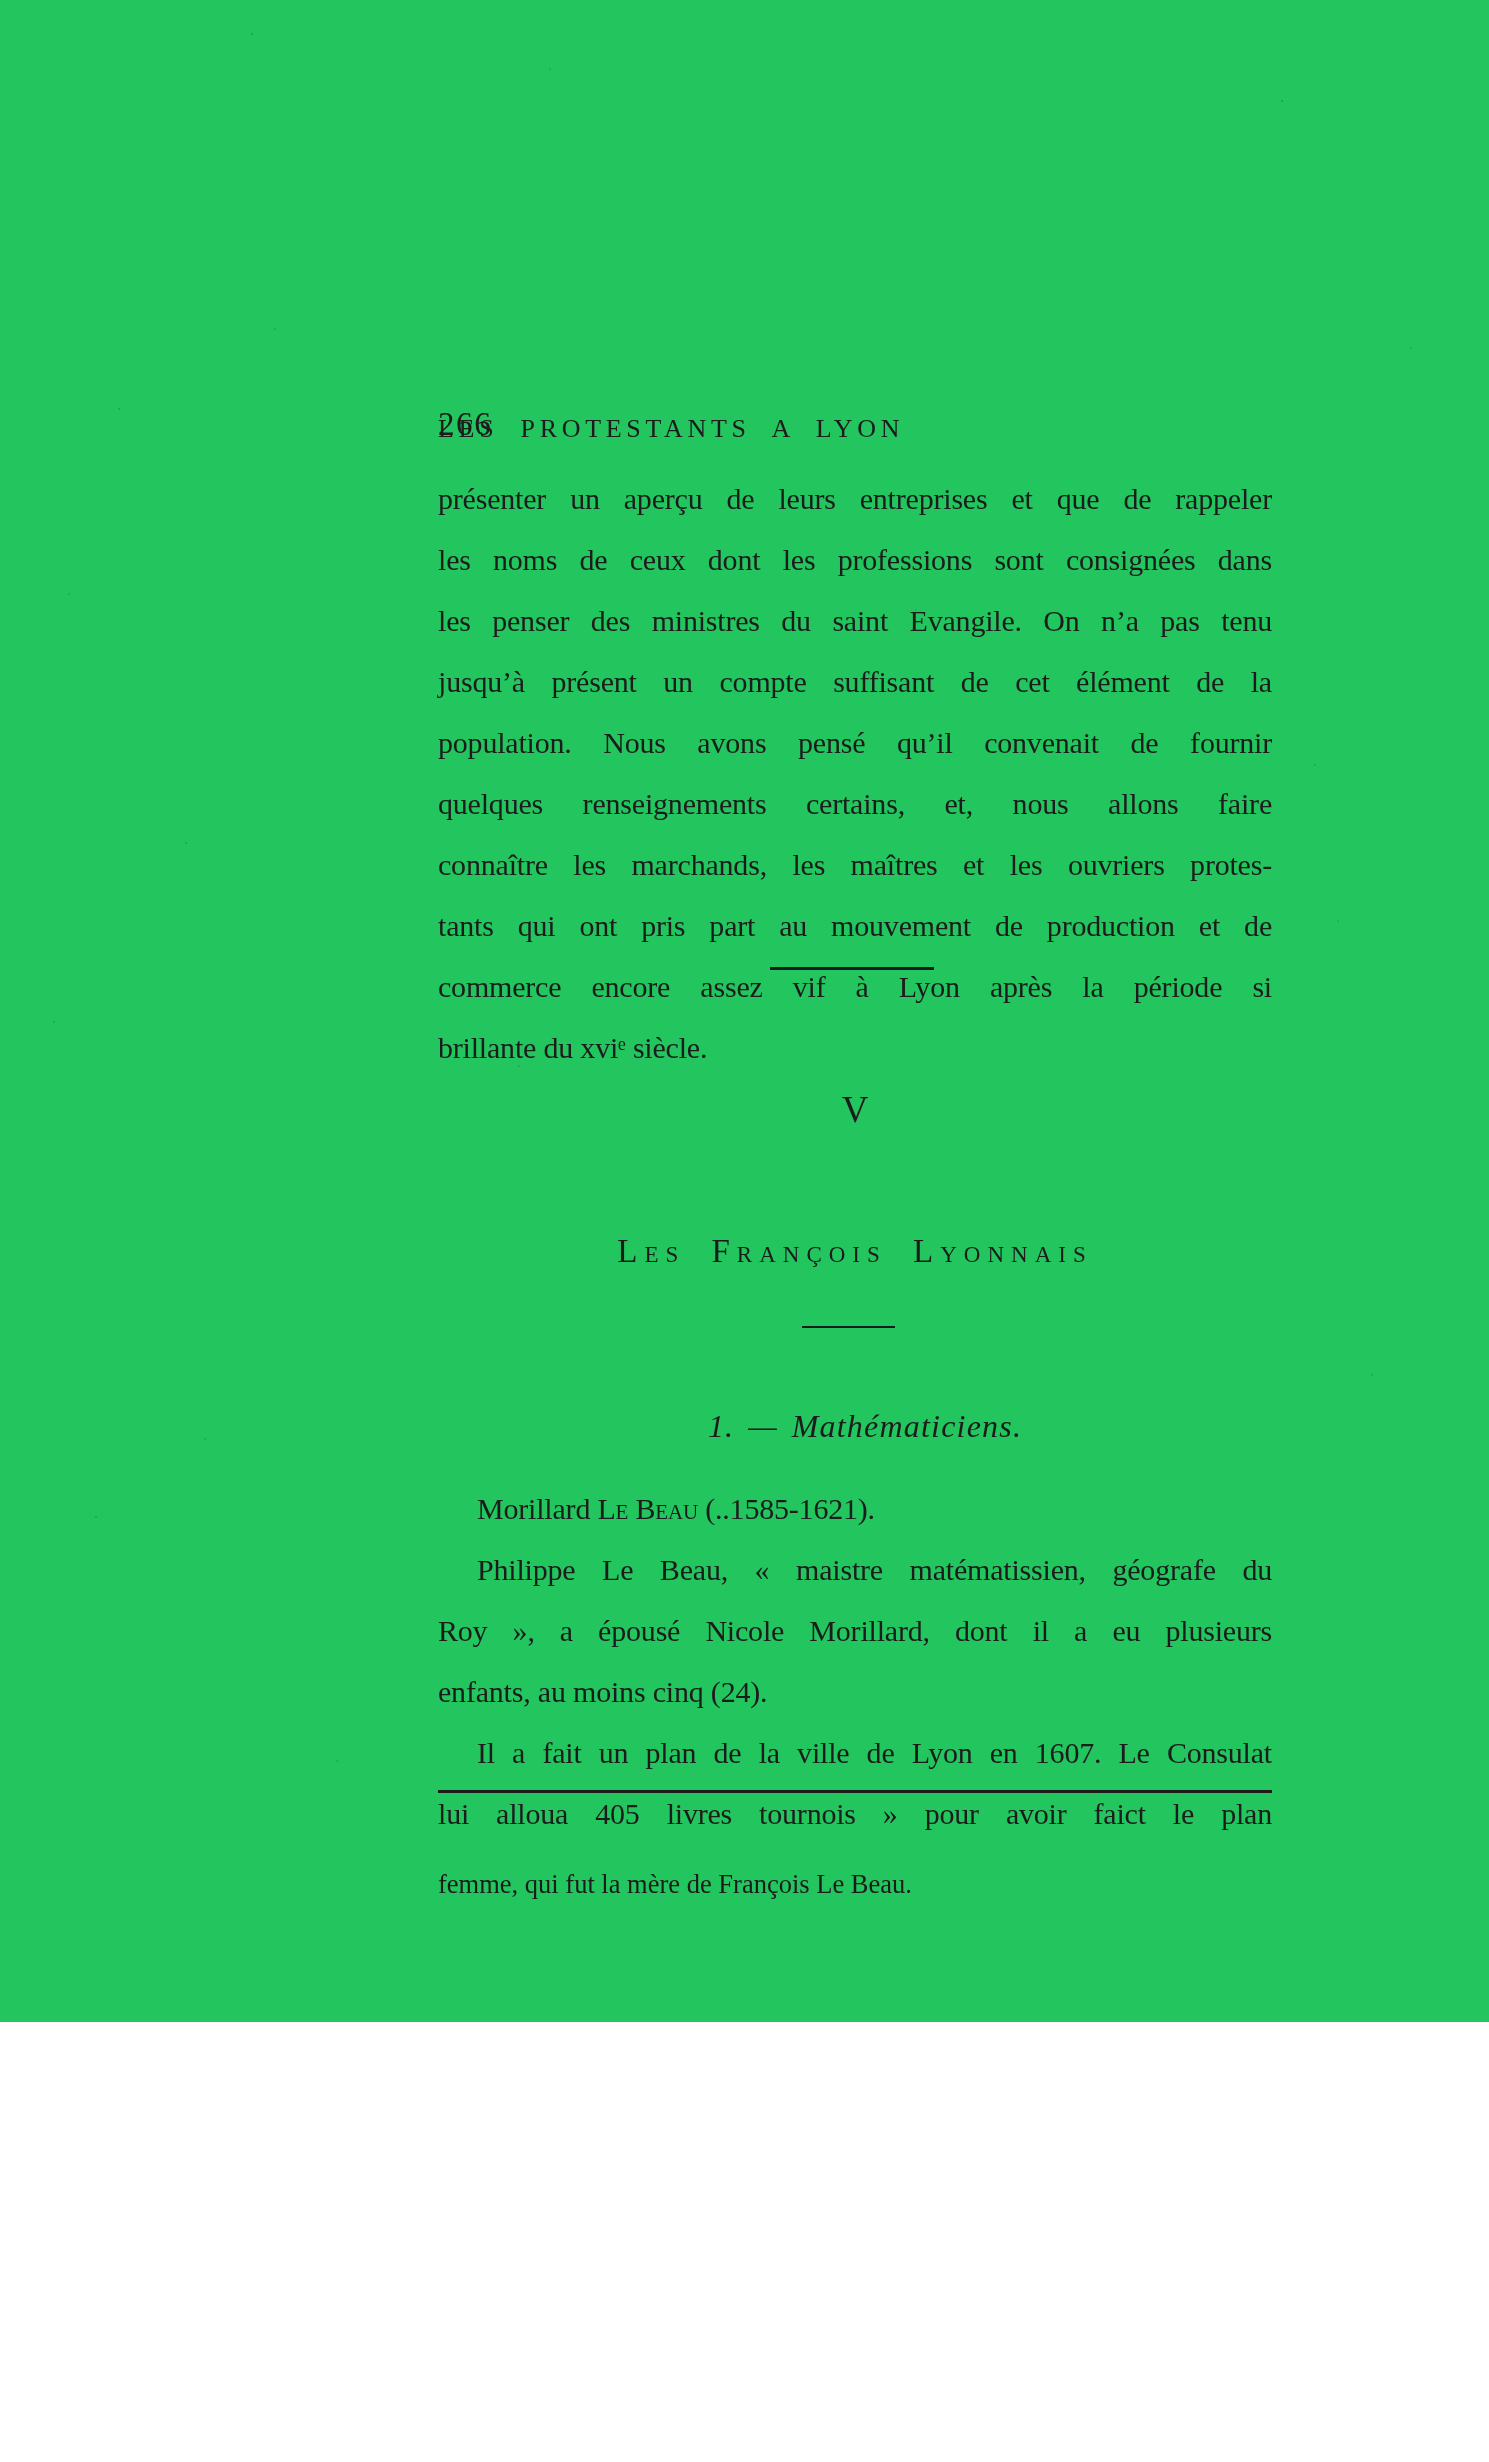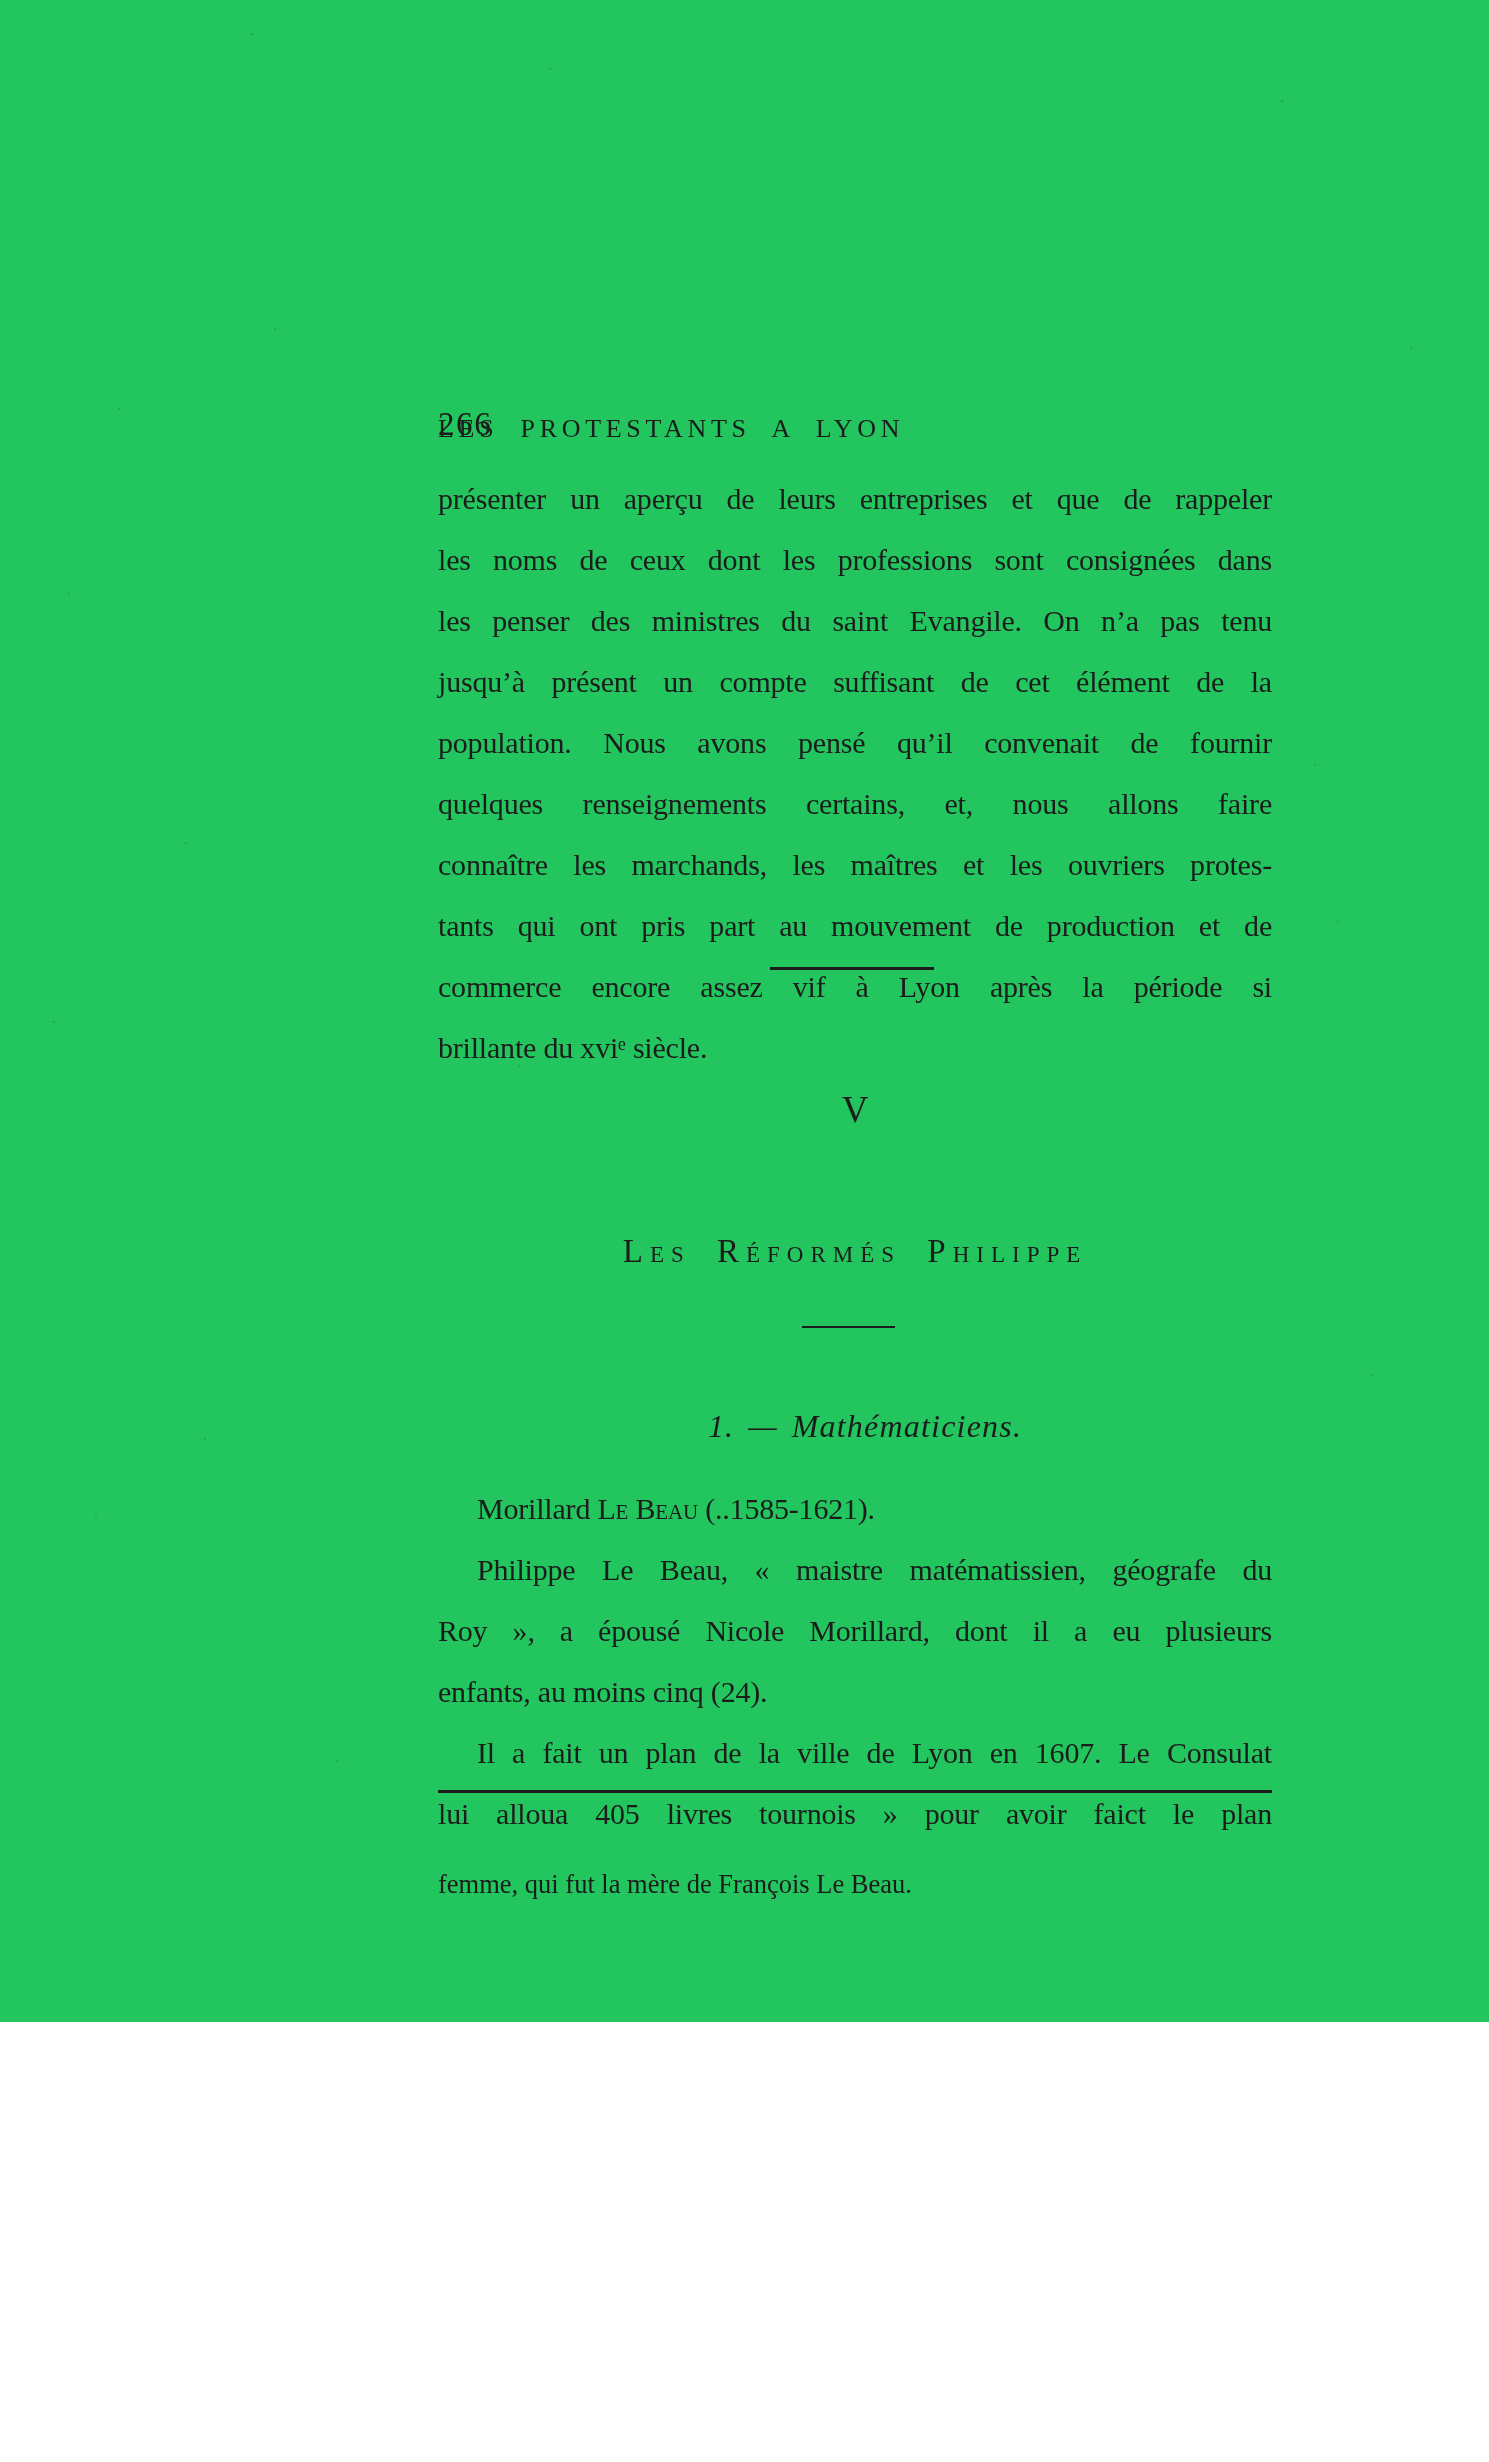--- a/index.html
+++ b/index.html
@@ -169,21 +169,21 @@
     <div class="line">connaître les marchands, les maîtres et les ouvriers protes-</div>
     <div class="line">tants qui ont pris part au mouvement de production et de</div>
     <div class="line">commerce encore assez vif à Lyon après la période si</div>
     <div class="line flush">brillante du xviᵉ siècle.</div>
   </section>
 
   <div class="rule rule-mid"></div>
 
   <div class="textcol chapter-number">V</div>
 
-  <h1 class="textcol chapter-title">Les Réformés Philippe</h1>
+  <h1 class="textcol chapter-title">Les François Lyonnais</h1>
 
   <div class="rule rule-short"></div>
 
   <h2 class="textcol subsection-title">1. — Mathématiciens.</h2>
 
   <section class="textcol entries">
     <div class="line flush indent">
       <span>Morillard </span><span class="smallcaps">Le Beau</span><span> (..1585-1621).</span>
     </div>
     <div class="line indent">Philippe Le Beau, « maistre matématissien, géografe du</div>

